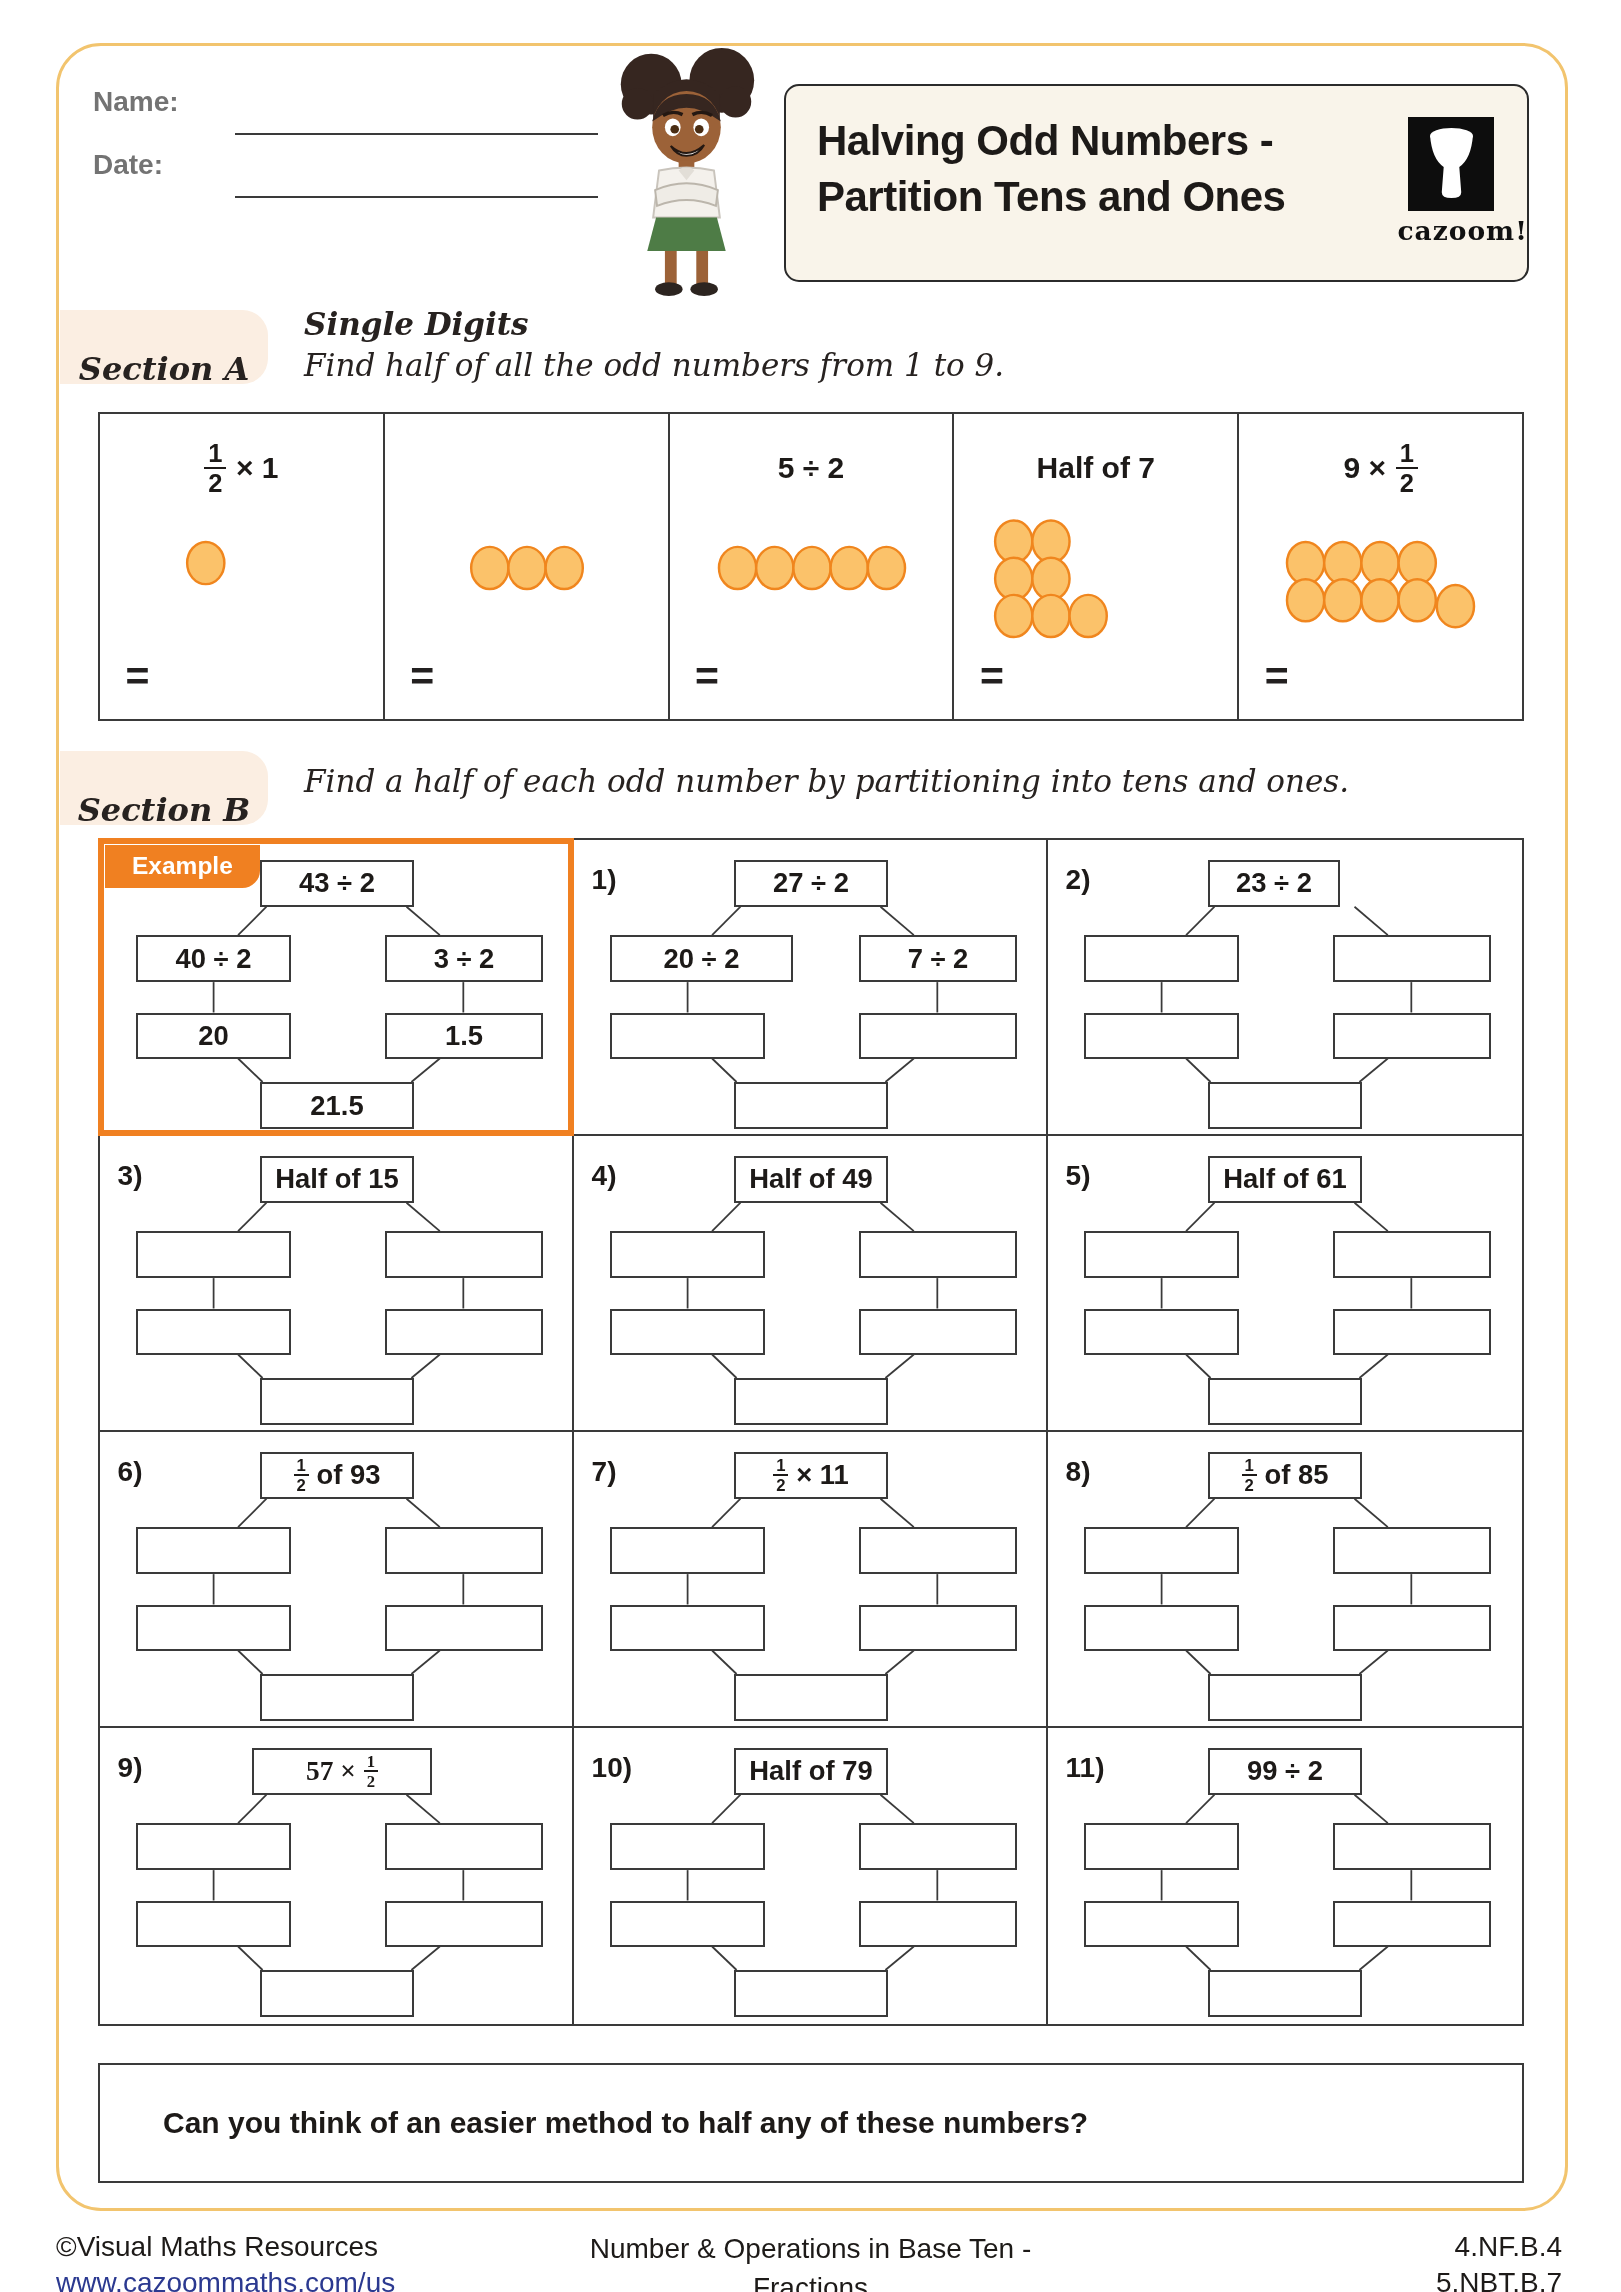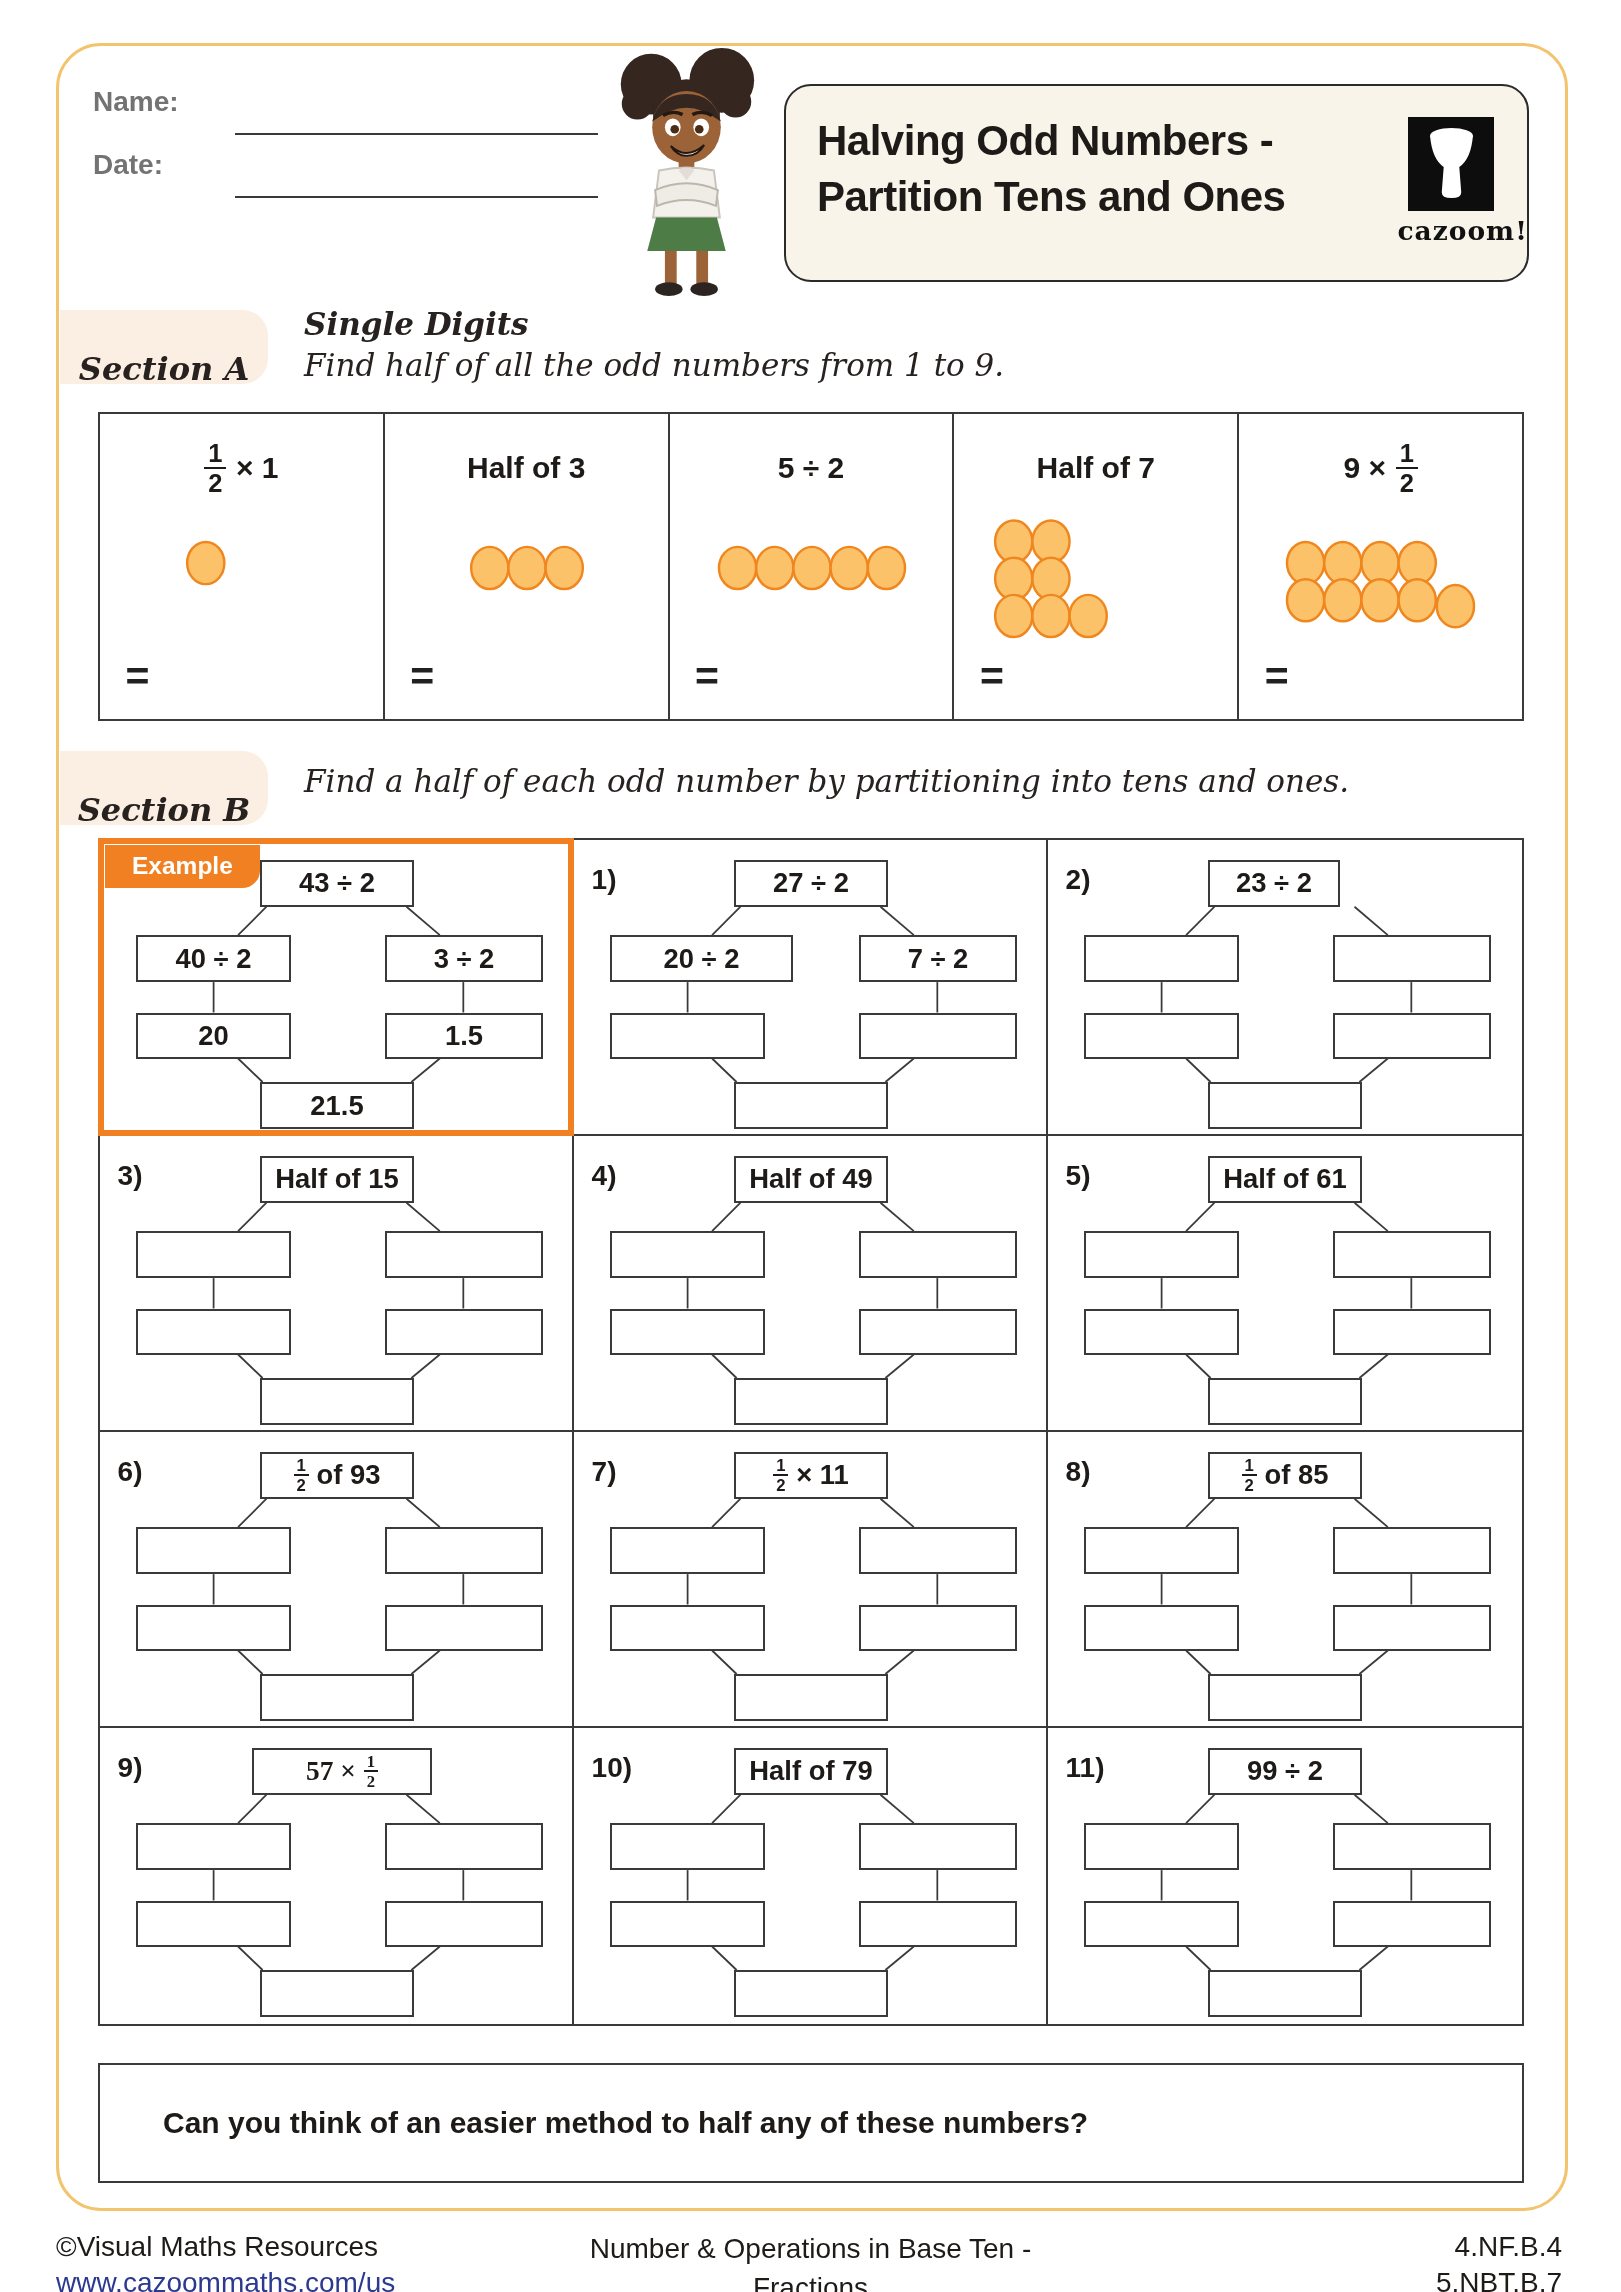--- a/index.html
+++ b/index.html
@@ -4,21 +4,21 @@
 <style>
   html,body{margin:0;padding:0;background:#fff;}
   .sheet{position:relative;width:1621px;height:2293px;background:#ffffff;
          font-family:"Liberation Sans", sans-serif;color:#2a2624;overflow:hidden;}
   .page-frame{position:absolute;left:56px;top:43px;width:1506px;height:2162px;
               border:3.9px solid #f2c46e;border-radius:45px;}
   
   .field-label{position:absolute;font-weight:bold;font-size:28px;color:#737373;text-align:center;}
   .write-line{position:absolute;border-bottom:2.5px solid #3a3a3a;height:0;}
   .title-box{position:absolute;left:784px;top:84px;width:745px;height:198px;background:#f9f4ea;
-             border:2.9px solid #2b2b2b;border-radius:27px;box-sizing:border-box;}
+             border:2.9px solid #2b2b2b;border-radius:15px;box-sizing:border-box;}
   .title-text{position:absolute;left:31px;top:27.4px;font-size:42px;font-weight:bold;color:#1d1a18;line-height:56px;letter-spacing:-0.5px;}
   .logo{position:absolute;right:21.6px;top:31px;width:108px;text-align:center;}
   .logo-mark{width:86px;height:94px;background:#0d0d0d;margin:0 auto;display:flex;align-items:center;justify-content:center;}
   .logo-word{font-family:"DejaVu Serif", serif;font-weight:bold;font-size:26.5px;color:#111;margin-top:3.9px;letter-spacing:1px;}
   
   .section-pill{position:absolute;left:60px;width:208px;height:74px;background:#fbeee2;
                 border-radius:0 25.5px 25.5px 0;display:flex;align-items:center;justify-content:center;}
   .section-pill span{font-family:"DejaVu Serif", serif;font-weight:bold;font-style:italic;font-size:32px;color:#272220;margin-top:44px;}
   .sec-heading{position:absolute;font-family:"DejaVu Serif", serif;font-weight:bold;font-style:italic;font-size:31px;color:#272220;}
   .sec-instr{position:absolute;font-family:"DejaVu Serif", serif;font-style:italic;font-size:31px;color:#272220;}
@@ -130,23 +130,20 @@
           </span>
           <span>× 1</span>
         </div>
         <svg class="dotlayer" width="283" height="303" viewBox="0 0 289 309">
           <ellipse cx="108" cy="152" rx="19" ry="21.5" fill="#fbc26a" stroke="#f0861e" stroke-width="2.5"></ellipse>
         </svg>
         <div class="equals">=</div>
         <div style="position: absolute; left: 69px; top: 235px; width: 176px; height: 53px;"></div>
       </div>
       <div class="cellA">
-        <div class="cellA-header">
-          <span>Half of 3</span>
-        </div>
         <svg class="dotlayer" width="283" height="303" viewBox="0 0 289 309">
           <ellipse cx="107" cy="157" rx="19" ry="21.5" fill="#fbc26a" stroke="#f0861e" stroke-width="2.5"></ellipse>
           <ellipse cx="145" cy="157" rx="19" ry="21.5" fill="#fbc26a" stroke="#f0861e" stroke-width="2.5"></ellipse>
           <ellipse cx="183" cy="157" rx="19" ry="21.5" fill="#fbc26a" stroke="#f0861e" stroke-width="2.5"></ellipse>
         </svg>
         <div class="equals">=</div>
         <div style="position: absolute; left: 69px; top: 235px; width: 176px; height: 53px;"></div>
       </div>
       <div class="cellA">
         <div class="cellA-header">

